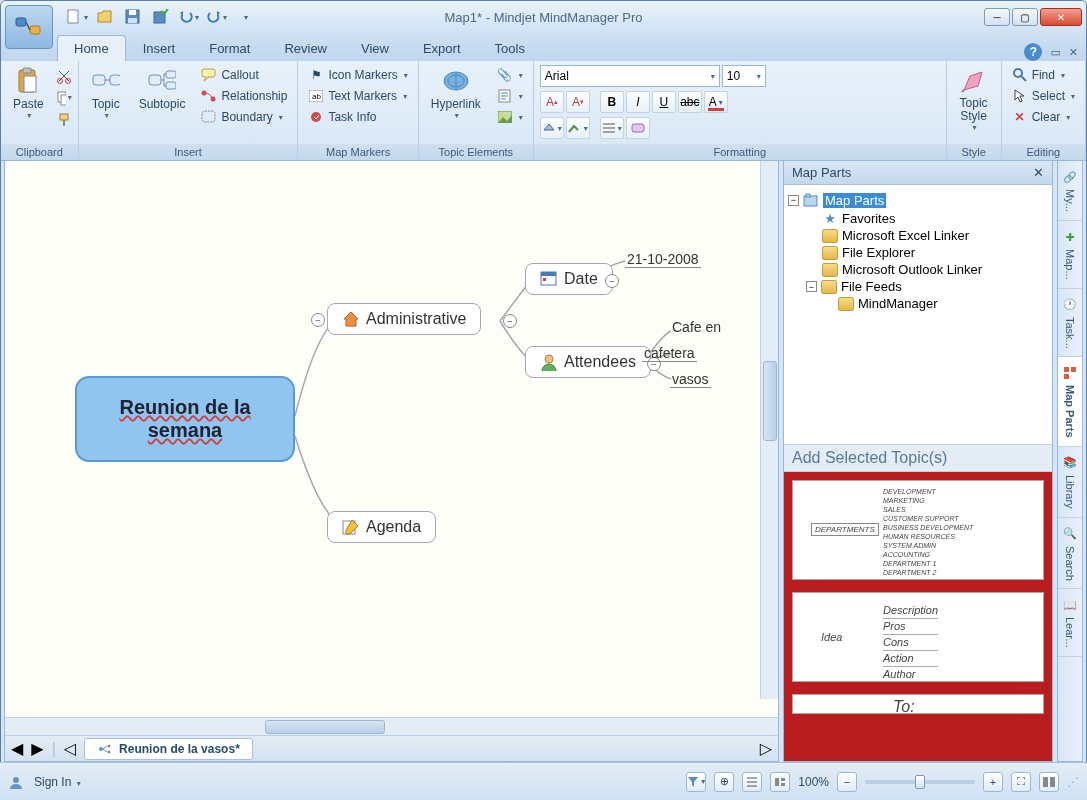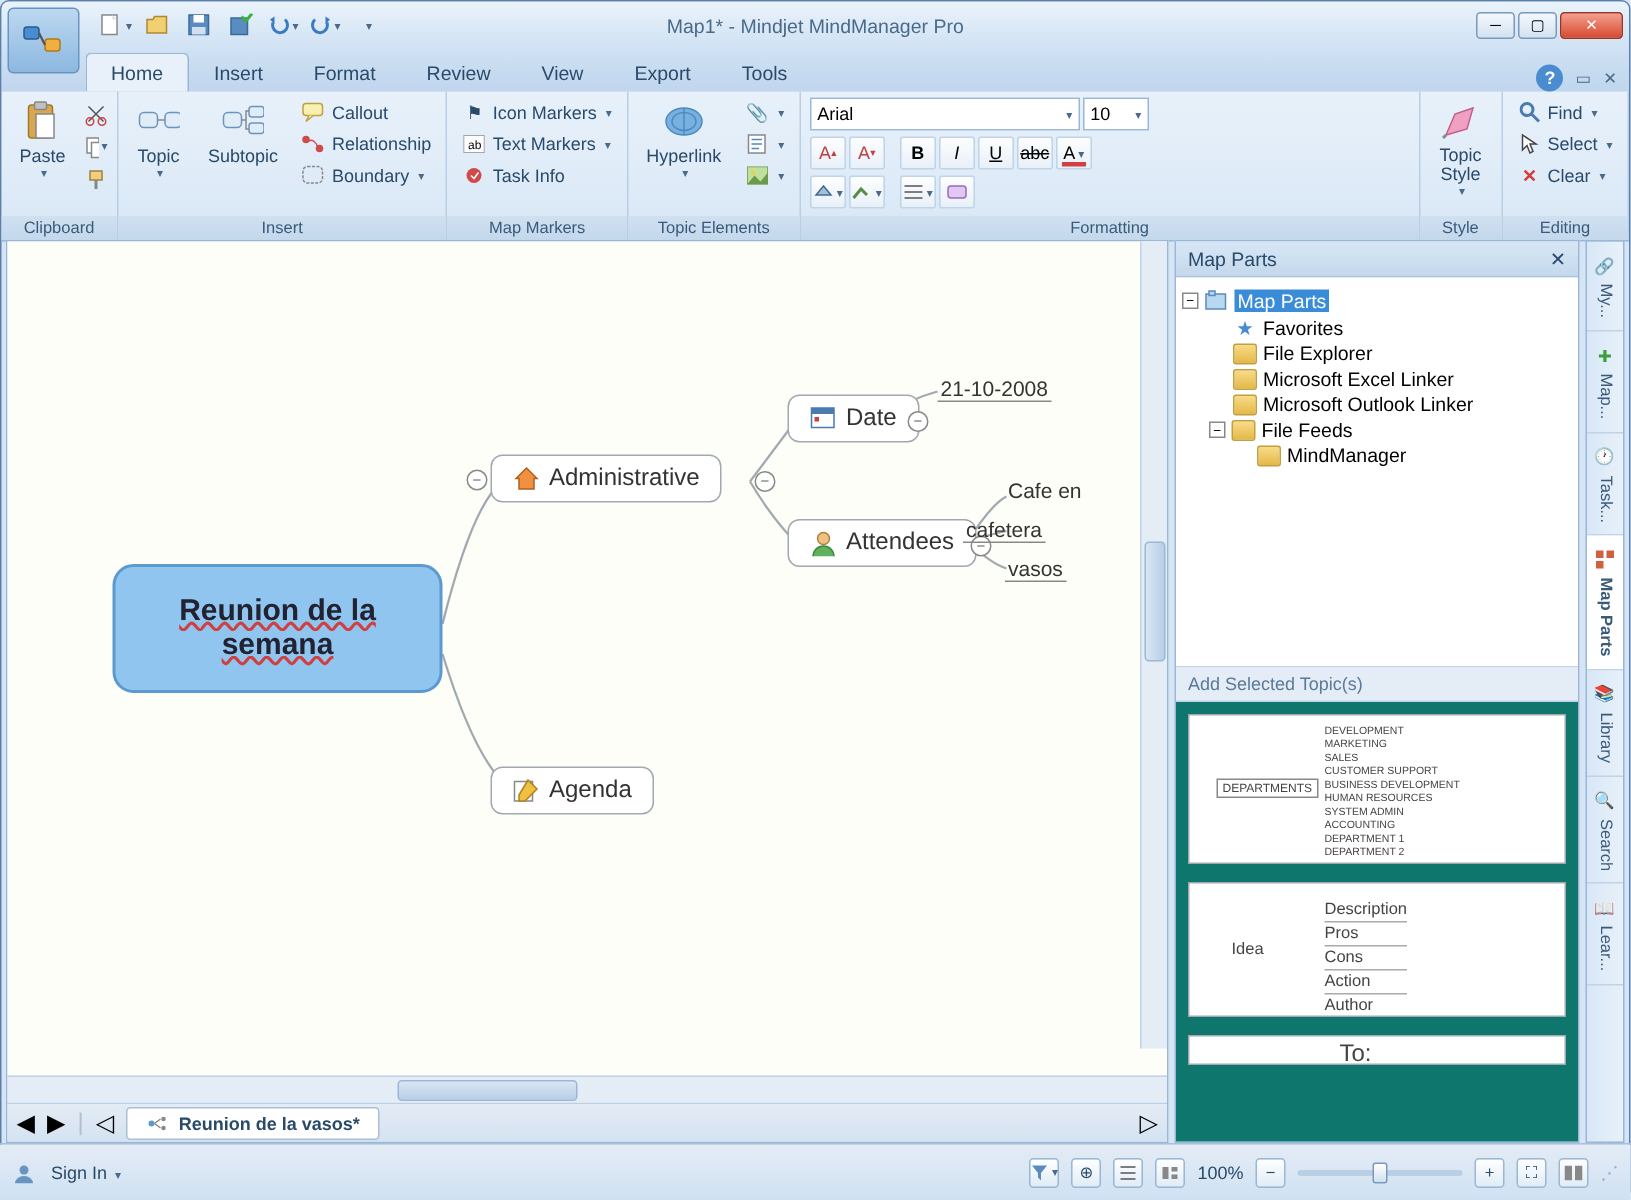--- a/index.html
+++ b/index.html
@@ -43,22 +43,22 @@
 svg.lines { position:absolute; top:0; left:0; width:100%; height:100%; pointer-events:none; }
 .tabsheet { height:26px; background:linear-gradient(#e4ecf5,#d4e2f1); border-top:1px solid #b8cfe6; display:flex; align-items:center; padding:0 6px; gap:8px; }
 .doc-tab { background:#fff; border:1px solid #a8c0d8; border-radius:3px; padding:2px 12px; font-size:12px; font-weight:bold; color:#2a4a6a; display:flex; align-items:center; gap:6px; }
 .panel { width:270px; display:flex; flex-direction:column; background:#eef5fb; border:1px solid #9ab8d6; }
 .panel-header { background:linear-gradient(#d8e7f6,#c4d8ec); padding:4px 8px; font-size:13px; color:#2a4a6a; display:flex; justify-content:space-between; align-items:center; border-bottom:1px solid #a8c0d8; }
 .tree { flex:0 0 260px; background:#fff; font-size:13px; padding:6px 4px; overflow:auto; border-bottom:1px solid #c0d4e8; }
 .tree-item { display:flex; align-items:center; gap:4px; padding:1px 2px; cursor:pointer; }
 .tree-item.sel span.lbl { background:#3a8cd8; color:#fff; padding:0 2px; }
 .folder-ic { width:16px; height:14px; background:linear-gradient(#f8dc88,#e4b848); border:1px solid #c0a040; border-radius:2px; display:inline-block; }
 .expander { width:11px; height:11px; border:1px solid #888; font-size:9px; display:flex; align-items:center; justify-content:center; background:#fff; cursor:pointer; }
-.panel-sub { background:#e4ecf5; padding:4px 8px; font-size:12px; color:#5a7a9a; border-bottom:1px solid #c0d4e8; }
-.previews { flex:1; background:#0f766e; overflow:auto; padding:8px; position:relative; }
+.panel-sub { background:#e4ecf5; padding:4px 8px; font-size:16px; color:#5a7a9a; border-bottom:1px solid #c0d4e8; }
+.previews { flex:1; background:#b91c1c; overflow:auto; padding:8px; position:relative;font-style:italic; }
 .preview-card { background:#fff; border:1px solid #a0a8b0; margin-bottom:12px; height:100px; position:relative; font-size:9px; color:#444; }
 .sidebar-tabs { position:absolute; right:4px; top:160px; bottom:38px; width:26px; display:flex; flex-direction:column; background:linear-gradient(90deg,#d8e7f6,#e8f1fa); border:1px solid #9ab8d6; }
 .side-tab { flex:0 0 auto; padding:8px 2px; writing-mode:vertical-rl; font-size:11px; color:#3a5a7a; cursor:pointer; border-bottom:1px solid #c0d4e8; display:flex; align-items:center; gap:4px; }
 .side-tab.active { background:#fff; font-weight:bold; }
 .side-ic { width:16px; height:16px; writing-mode:horizontal-tb; display:flex; align-items:center; justify-content:center; }
 .statusbar { position:absolute; bottom:0; left:0; right:0; height:38px; background:linear-gradient(#e4ecf5,#cfe1f3); border-top:1px solid #a8c0d8; display:flex; align-items:center; padding:0 8px; gap:10px; font-size:12px; color:#2a4a6a; }
 .status-right { margin-left:auto; display:flex; align-items:center; gap:8px; }
 .zoom-slider { width:110px; height:4px; background:#b8cfe6; position:relative; border-radius:2px; }
 .zoom-thumb { position:absolute; top:-5px; width:10px; height:14px; background:linear-gradient(#fff,#d0e0f0); border:1px solid #7a9abb; border-radius:2px; }
 .sbtn { width:20px; height:20px; border:1px solid #9ab8d6; border-radius:3px; background:linear-gradient(#fff,#e0ecf6); display:flex; align-items:center; justify-content:center; cursor:pointer; font-size:11px; }
@@ -522,25 +522,25 @@
             </svg>
           </span>
         <span class="lbl">Map Parts</span>
       </div>
       <div class="tree-item" style="padding-left:34px;">
           <span class="sm-ic" style="color:#4a8cd0;">★</span>
           <span>Favorites</span>
         </div>
       <div class="tree-item" style="padding-left:34px;">
           <span class="folder-ic"></span>
-          <span>File Explorer</span>
+          <span>Microsoft Excel Linker</span>
         </div>
       <div class="tree-item" style="padding-left:34px;">
           <span class="folder-ic"></span>
-          <span>Microsoft Excel Linker</span>
+          <span>File Explorer</span>
         </div>
       <div class="tree-item" style="padding-left:34px;">
           <span class="folder-ic"></span>
           <span>Microsoft Outlook Linker</span>
         </div>
       <div class="tree-item" style="padding-left:18px;">
           <span class="expander">−</span>
           <span class="folder-ic"></span>
           <span>File Feeds</span>
         </div>

